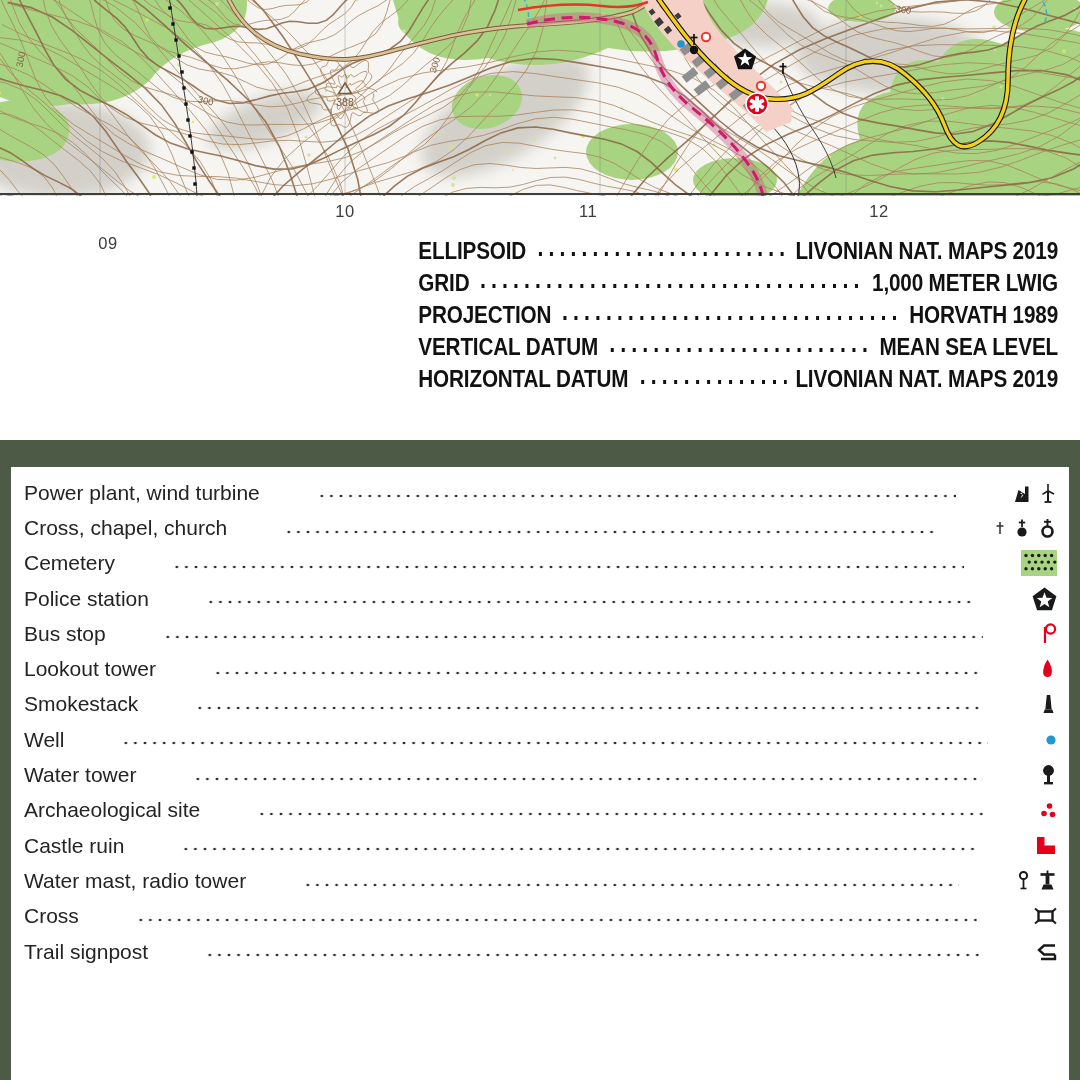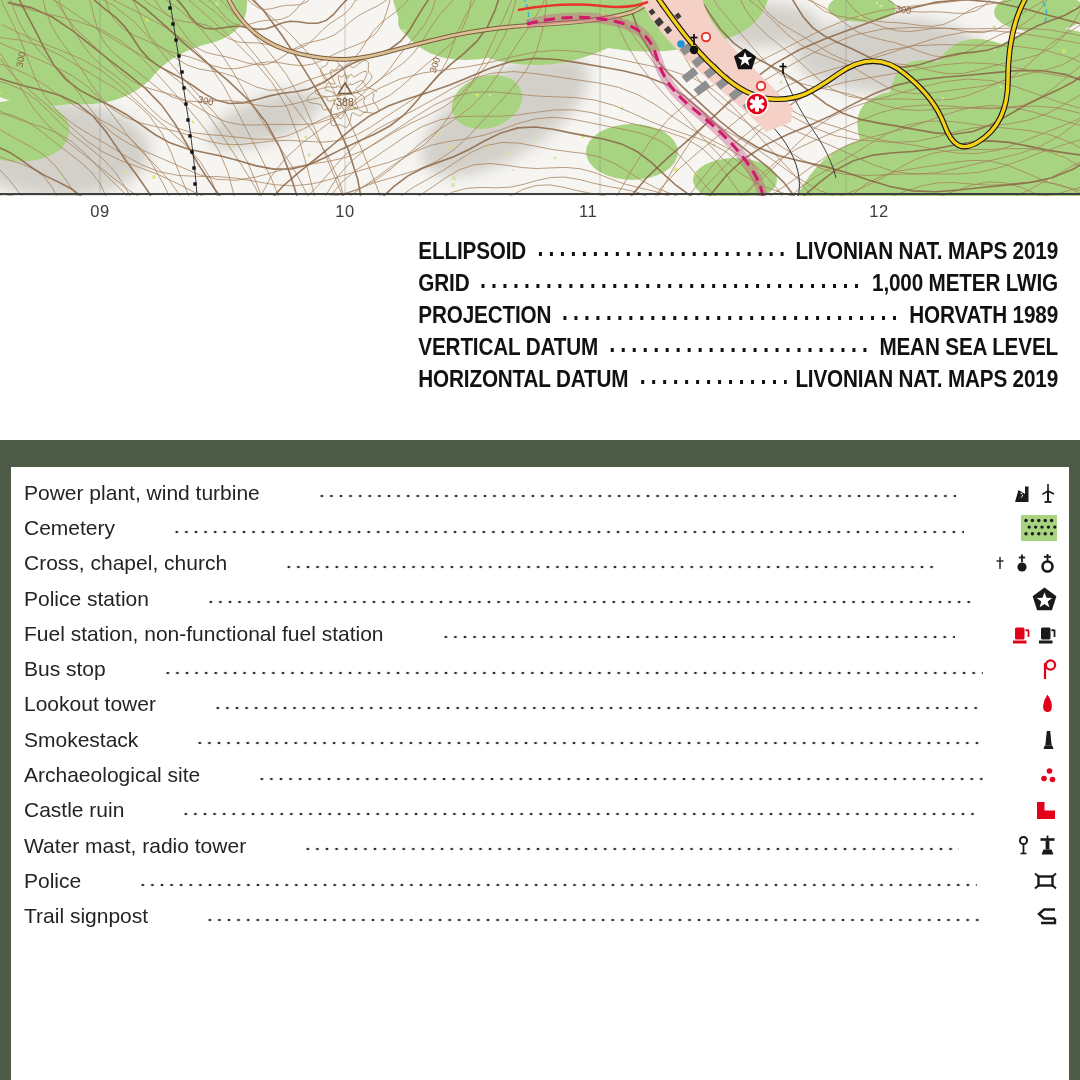--- a/index.html
+++ b/index.html
@@ -308,21 +308,21 @@
       <path d="M345,83 L351.5,93.5 L338.5,93.5 Z" fill="none" stroke="#7a5c3e" stroke-width="1.5"></path>
         <text x="345" y="106" font-size="10.5" fill="#7a5c3e" text-anchor="middle" font-family="Liberation Sans, sans-serif">388</text>
       <text x="0" y="0" font-size="9.5" fill="#8a6444" text-anchor="middle" font-family="Liberation Sans, sans-serif" transform="translate(24,60) rotate(-80)">300</text>
       <text x="0" y="0" font-size="9.5" fill="#8a6444" text-anchor="middle" font-family="Liberation Sans, sans-serif" transform="translate(205,104) rotate(12)">300</text>
       <text x="0" y="0" font-size="9.5" fill="#8a6444" text-anchor="middle" font-family="Liberation Sans, sans-serif" transform="translate(438,66) rotate(-72)">300</text>
       <text x="0" y="0" font-size="9.5" fill="#8a6444" text-anchor="middle" font-family="Liberation Sans, sans-serif" transform="translate(903,13) rotate(8)">300</text>
       <line x1="0" y1="194" x2="1080" y2="194" stroke="#3f3f3f" stroke-width="1.8"></line>
     </svg>
 </div>
 <div class="grid-labels" id="grid-labels">
-    <span style="left: 100px;">09</span>
+    <span style="left: 108px; margin-top: 32px;">09</span>
     <span style="left: 345px;">10</span>
     <span style="left: 588px;">11</span>
     <span style="left: 879px;">12</span>
   </div>
 
 <div class="meta-block" id="meta-block">
     <div class="meta-row">
       <span>ELLIPSOID</span>
       <span class="m-dots"></span>
       <span>LIVONIAN NAT. MAPS 2019</span>
@@ -362,20 +362,40 @@
           <svg width="18" height="22" viewBox="0 0 18 22">
             <line x1="9" y1="20" x2="9" y2="9" stroke="#1a1a1a" stroke-width="2"></line>
             <line x1="9" y1="9" x2="9" y2="2" stroke="#1a1a1a" stroke-width="1.6"></line>
             <line x1="9" y1="9" x2="15" y2="12" stroke="#1a1a1a" stroke-width="1.6"></line>
             <line x1="9" y1="9" x2="3.4" y2="12.4" stroke="#1a1a1a" stroke-width="1.6"></line>
             <line x1="5.5" y1="20" x2="12.5" y2="20" stroke="#1a1a1a" stroke-width="1.8"></line>
           </svg>
         </span>
       </div>
       <div class="lg-row">
+        <span class="lg-label">Cross, chapel, church</span>
+        <span class="lg-dots"></span>
+        <span class="lg-icons">
+          <svg width="12" height="22" viewBox="0 0 12 22">
+            <line x1="6" y1="5" x2="6" y2="17" stroke="#2e2e2e" stroke-width="1.5"></line>
+            <line x1="2.5" y1="9" x2="9.5" y2="9" stroke="#2e2e2e" stroke-width="1.5"></line>
+          </svg>
+          <svg width="18" height="22" viewBox="0 0 18 22">
+            <circle cx="9" cy="15" r="4.6" fill="#1a1a1a"></circle>
+            <line x1="9" y1="10" x2="9" y2="2.5" stroke="#1a1a1a" stroke-width="1.8"></line>
+            <line x1="5.8" y1="5.5" x2="12.2" y2="5.5" stroke="#1a1a1a" stroke-width="1.8"></line>
+          </svg>
+          <svg width="19" height="22" viewBox="0 0 19 22">
+            <circle cx="9.5" cy="14.5" r="5" fill="none" stroke="#1a1a1a" stroke-width="2.6"></circle>
+            <line x1="9.5" y1="9" x2="9.5" y2="2" stroke="#1a1a1a" stroke-width="1.9"></line>
+            <line x1="6" y1="4.8" x2="13" y2="4.8" stroke="#1a1a1a" stroke-width="1.9"></line>
+          </svg>
+        </span>
+      </div>
+      <div class="lg-row">
         <span class="lg-label">Cemetery</span>
         <span class="lg-dots"></span>
         <span class="lg-icons">
           <svg width="36" height="26" viewBox="0 0 36 26">
             <rect x="0" y="0" width="36" height="26" fill="#a8d481"></rect>
             <circle cx="5" cy="5.5" r="1.7" fill="#1c1c1c"></circle>
             <circle cx="11.4" cy="5.5" r="1.7" fill="#1c1c1c"></circle>
             <circle cx="17.8" cy="5.5" r="1.7" fill="#1c1c1c"></circle>
             <circle cx="24.200000000000003" cy="5.5" r="1.7" fill="#1c1c1c"></circle>
             <circle cx="30.6" cy="5.5" r="1.7" fill="#1c1c1c"></circle>
@@ -386,66 +406,30 @@
             <circle cx="33.800000000000004" cy="12.1" r="1.7" fill="#1c1c1c"></circle>
             <circle cx="5" cy="18.7" r="1.7" fill="#1c1c1c"></circle>
             <circle cx="11.4" cy="18.7" r="1.7" fill="#1c1c1c"></circle>
             <circle cx="17.8" cy="18.7" r="1.7" fill="#1c1c1c"></circle>
             <circle cx="24.200000000000003" cy="18.7" r="1.7" fill="#1c1c1c"></circle>
             <circle cx="30.6" cy="18.7" r="1.7" fill="#1c1c1c"></circle>
           </svg>
         </span>
       </div>
       <div class="lg-row">
-        <span class="lg-label">Cross, chapel, church</span>
-        <span class="lg-dots"></span>
-        <span class="lg-icons">
-          <svg width="12" height="22" viewBox="0 0 12 22">
-            <line x1="6" y1="5" x2="6" y2="17" stroke="#2e2e2e" stroke-width="1.5"></line>
-            <line x1="2.5" y1="9" x2="9.5" y2="9" stroke="#2e2e2e" stroke-width="1.5"></line>
-          </svg>
-          <svg width="18" height="22" viewBox="0 0 18 22">
-            <circle cx="9" cy="15" r="4.6" fill="#1a1a1a"></circle>
-            <line x1="9" y1="10" x2="9" y2="2.5" stroke="#1a1a1a" stroke-width="1.8"></line>
-            <line x1="5.8" y1="5.5" x2="12.2" y2="5.5" stroke="#1a1a1a" stroke-width="1.8"></line>
-          </svg>
-          <svg width="19" height="22" viewBox="0 0 19 22">
-            <circle cx="9.5" cy="14.5" r="5" fill="none" stroke="#1a1a1a" stroke-width="2.6"></circle>
-            <line x1="9.5" y1="9" x2="9.5" y2="2" stroke="#1a1a1a" stroke-width="1.9"></line>
-            <line x1="6" y1="4.8" x2="13" y2="4.8" stroke="#1a1a1a" stroke-width="1.9"></line>
-          </svg>
-        </span>
-      </div>
-      <div class="lg-row">
         <span class="lg-label">Police station</span>
         <span class="lg-dots"></span>
         <span class="lg-icons">
           <svg width="25" height="24" viewBox="0 0 25 24">
             <path d="M12.5,0.5 L24.4,9.2 L19.9,23.2 L5.1,23.2 L0.6,9.2 Z" fill="#1a1a1a"></path>
             <polygon points="12.50,5.30 14.50,10.75 20.30,10.97 15.73,14.55 17.32,20.13 12.50,16.90 7.68,20.13 9.27,14.55 4.70,10.97 10.50,10.75" fill="#fff"></polygon>
           </svg>
         </span>
       </div>
       <div class="lg-row">
-        <span class="lg-label">Fuel station, non-functional fuel station</span>
-        <span class="lg-dots"></span>
-        <span class="lg-icons">
-          <svg width="19" height="22" viewBox="0 0 19 22">
-            <rect x="3" y="4.5" width="9.5" height="12" rx="1.5" fill="#e2001a"></rect>
-            <rect x="1" y="17.5" width="13.5" height="3" fill="#e2001a"></rect>
-            <path d="M13.5,7 L16.5,7.5 L16.5,14" fill="none" stroke="#e2001a" stroke-width="1.8"></path>
-          </svg>
-          <svg width="19" height="22" viewBox="0 0 19 22">
-            <rect x="3" y="4.5" width="9.5" height="12" rx="1.5" fill="#1a1a1a"></rect>
-            <rect x="1" y="17.5" width="13.5" height="3" fill="#1a1a1a"></rect>
-            <path d="M13.5,7 L16.5,7.5 L16.5,14" fill="none" stroke="#1a1a1a" stroke-width="1.8"></path>
-          </svg>
-        </span>
-      </div>
-      <div class="lg-row">
         <span class="lg-label">Bus stop</span>
         <span class="lg-dots"></span>
         <span class="lg-icons">
           <svg width="17" height="23" viewBox="0 0 17 23">
             <line x1="5" y1="21" x2="5" y2="5" stroke="#e2001a" stroke-width="2.2"></line>
             <circle cx="10.5" cy="7" r="4.6" fill="none" stroke="#e2001a" stroke-width="2.2"></circle>
           </svg>
         </span>
       </div>
       <div class="lg-row">
@@ -457,20 +441,40 @@
           </svg>
         </span>
       </div>
       <div class="lg-row">
         <span class="lg-label">Smokestack</span>
         <span class="lg-dots"></span>
         <span class="lg-icons">
           <svg width="17" height="22" viewBox="0 0 17 22">
             <polygon points="6.8,2 10.2,2 11.6,16 5.4,16" fill="#1a1a1a"></polygon>
             <polygon points="3.5,20 13.5,20 12.2,16.2 4.8,16.2" fill="#1a1a1a"></polygon>
+          </svg>
+        </span>
+      </div>
+      <div class="lg-row">
+        <span class="lg-label">Well</span>
+        <span class="lg-dots"></span>
+        <span class="lg-icons">
+          <svg width="12" height="12" viewBox="0 0 12 12">
+            <circle cx="6" cy="6" r="4.6" fill="#2196d3"></circle>
+          </svg>
+        </span>
+      </div>
+      <div class="lg-row">
+        <span class="lg-label">Water tower</span>
+        <span class="lg-dots"></span>
+        <span class="lg-icons">
+          <svg width="17" height="22" viewBox="0 0 17 22">
+            <circle cx="8.5" cy="6.5" r="5.4" fill="#1a1a1a"></circle>
+            <rect x="7" y="11" width="3" height="7" fill="#1a1a1a"></rect>
+            <rect x="4" y="18" width="9" height="2.4" fill="#1a1a1a"></rect>
           </svg>
         </span>
       </div>
       <div class="lg-row">
         <span class="lg-label">Archaeological site</span>
         <span class="lg-dots"></span>
         <span class="lg-icons">
           <svg width="17" height="16" viewBox="0 0 17 16">
             <circle cx="9.5" cy="4" r="2.8" fill="#e2001a"></circle>
             <circle cx="4" cy="11.5" r="2.8" fill="#e2001a"></circle>
@@ -498,21 +502,21 @@
           </svg>
           <svg width="19" height="21" viewBox="0 0 19 21">
             <line x1="9.5" y1="0.5" x2="9.5" y2="5" stroke="#1a1a1a" stroke-width="1.8"></line>
             <line x1="2.5" y1="4.5" x2="16.5" y2="4.5" stroke="#1a1a1a" stroke-width="2.6"></line>
             <rect x="7.6" y="5.5" width="3.8" height="9" fill="#1a1a1a"></rect>
             <polygon points="3.5,19.5 15.5,19.5 13.5,14.5 5.5,14.5" fill="#1a1a1a"></polygon>
           </svg>
         </span>
       </div>
       <div class="lg-row">
-        <span class="lg-label">Police</span>
+        <span class="lg-label">Cross</span>
         <span class="lg-dots"></span>
         <span class="lg-icons">
           <svg width="23" height="20" viewBox="0 0 23 20">
             <rect x="4.5" y="5.5" width="14" height="9" fill="none" stroke="#1a1a1a" stroke-width="2.4"></rect>
             <line x1="4.5" y1="5.5" x2="1" y2="2.5" stroke="#1a1a1a" stroke-width="2"></line>
             <line x1="18.5" y1="5.5" x2="22" y2="2.5" stroke="#1a1a1a" stroke-width="2"></line>
             <line x1="4.5" y1="14.5" x2="1" y2="17.5" stroke="#1a1a1a" stroke-width="2"></line>
             <line x1="18.5" y1="14.5" x2="22" y2="17.5" stroke="#1a1a1a" stroke-width="2"></line>
           </svg>
         </span>

